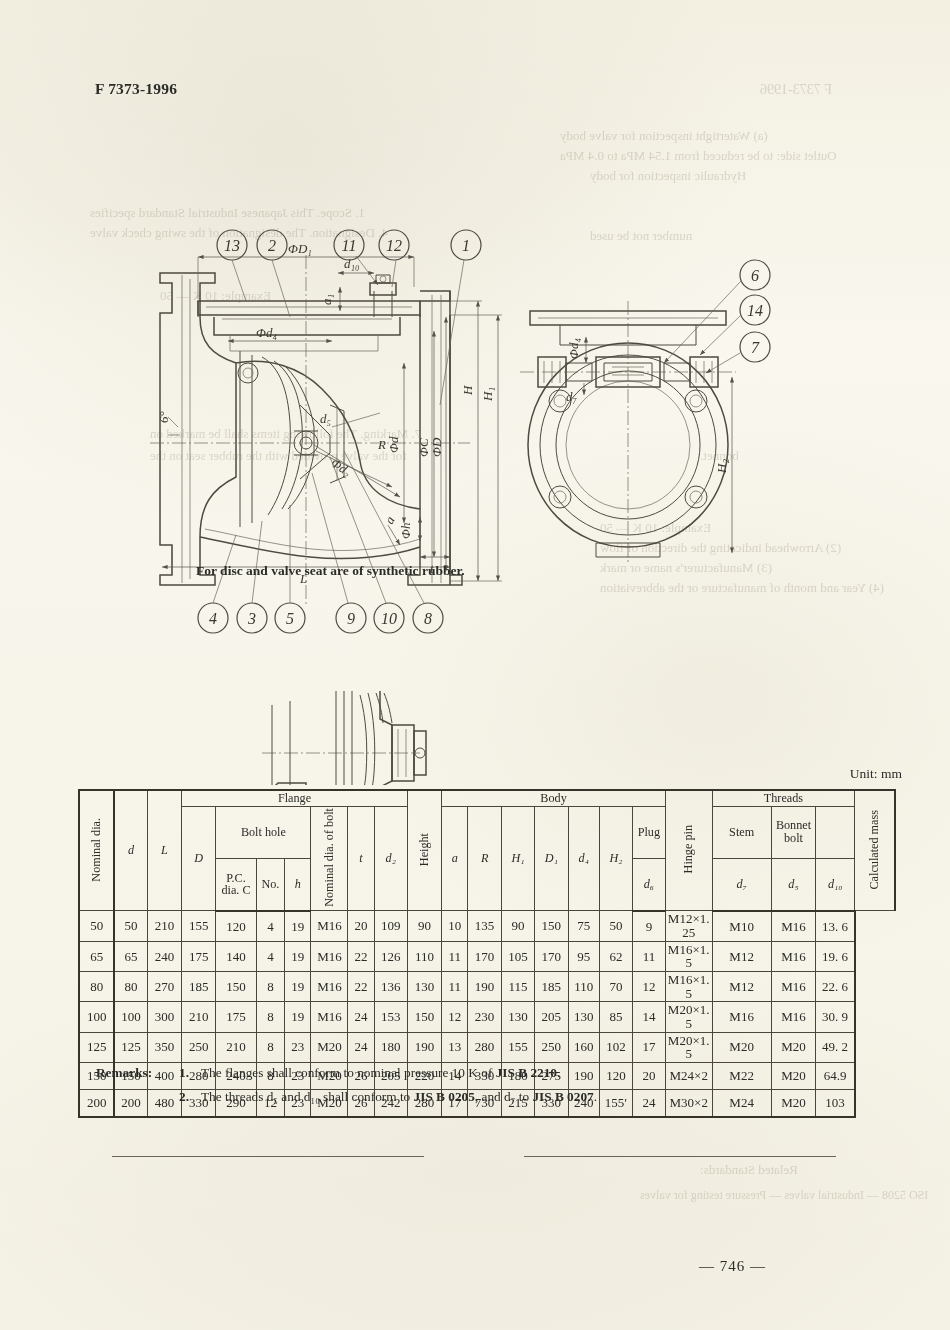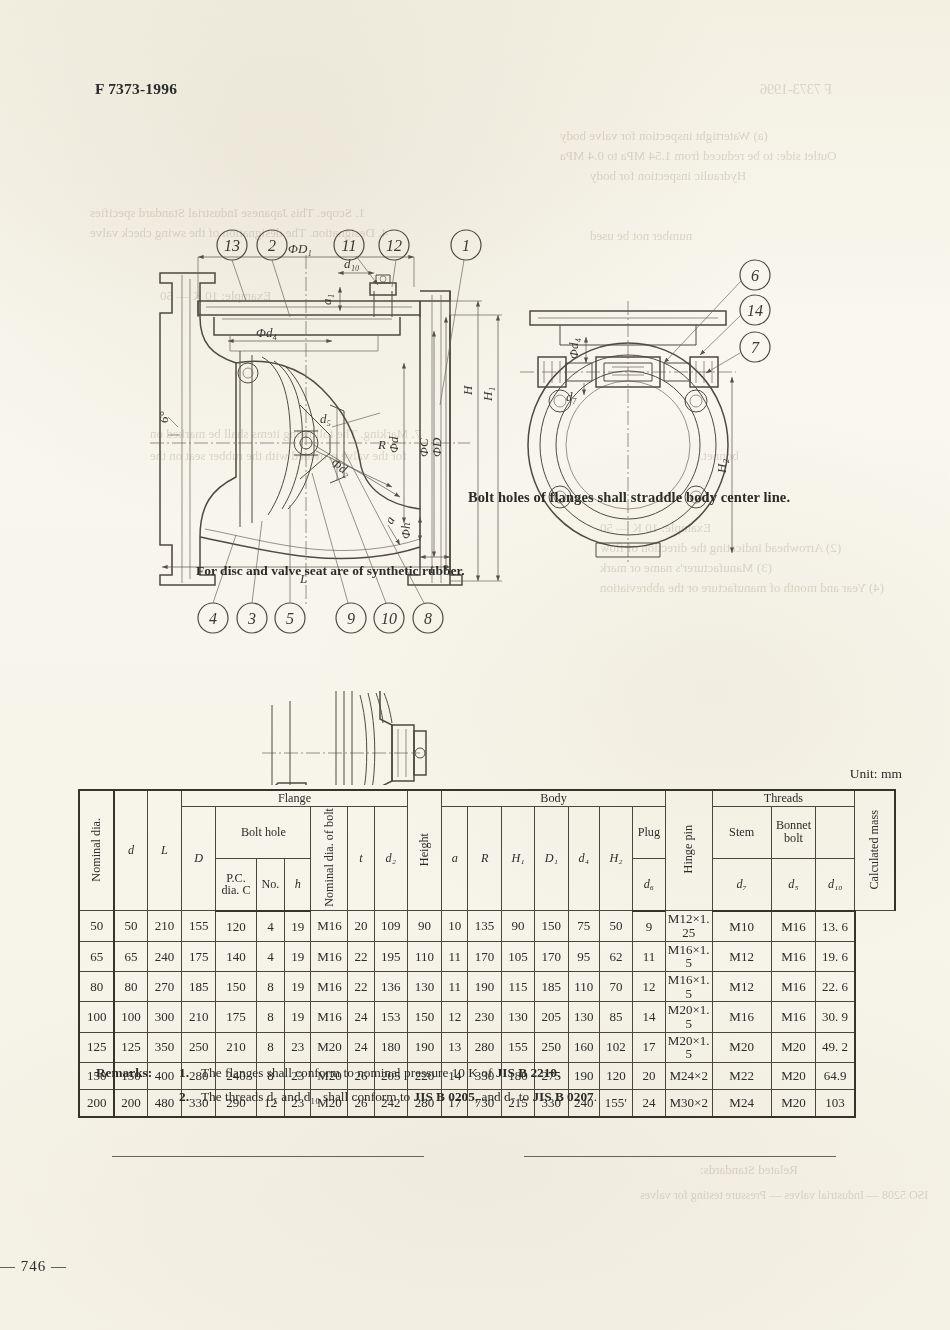--- a/index.html
+++ b/index.html
@@ -153,21 +153,21 @@
     background: #6a655a;
   }
   .fig-rule-l { left: 112px; width: 312px; }
   .fig-rule-r { left: 524px; width: 312px; }
 
   .page-num {
     position: absolute;
     left: 0;
     top: 1258px;
     width: 766px;
-    text-align: left;
+    text-align: right;
     font-size: 15px;
     letter-spacing: 1px;
   }
 </style>
 </head>
 <body>
 
 <div class="page">
   <div class="scan-tint"></div>
 
@@ -467,21 +467,20 @@
         <path class="thin" d="M305,750 L346,694"></path>
       </g>
       <g>
         <circle class="balloon" cx="379" cy="730" r="15"></circle>
         <text class="btxt" x="379" y="736">23</text>
         <path class="thin" d="M375,716 L360,694"></path>
       </g>
     </svg>
   </div>
 
-  <div class="note-bolt">Bolt holes of flanges shall straddle body center line.</div>
   <div class="note-disc">For disc and valve seat are of synthetic rubber.</div>
 
   <div class="unit-label">Unit:  mm</div>
 
   <table class="spec">
     <thead>
       <tr>
         <th rowspan="3" class="thick-top thick-left" style="width:40px;">
           <span class="vert">Nominal dia.</span>
         </th>
@@ -606,21 +605,21 @@
         <tr>
           <td class="datacell thick-left">65</td>
           <td class="datacell thick-left">65</td>
           <td class="datacell">240</td>
           <td class="datacell">175</td>
           <td class="datacell">140</td>
           <td class="datacell">4</td>
           <td class="datacell">19</td>
           <td class="datacell">M16</td>
           <td class="datacell">22</td>
-          <td class="datacell">195</td>
+          <td class="datacell">126</td>
           <td class="datacell">110</td>
           <td class="datacell">11</td>
           <td class="datacell">170</td>
           <td class="datacell">105</td>
           <td class="datacell">170</td>
           <td class="datacell">95</td>
           <td class="datacell">62</td>
           <td class="datacell">11</td>
           <td class="datacell">M16×1. 5</td>
           <td class="datacell">M12</td>

